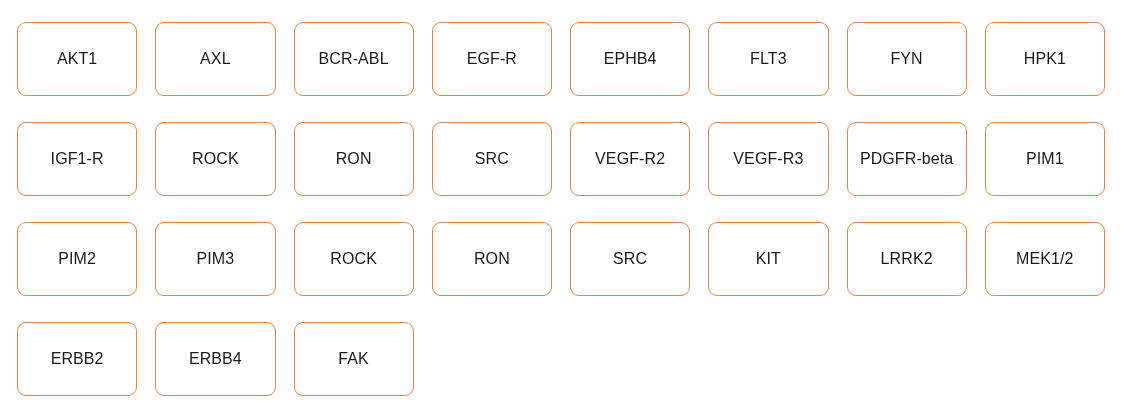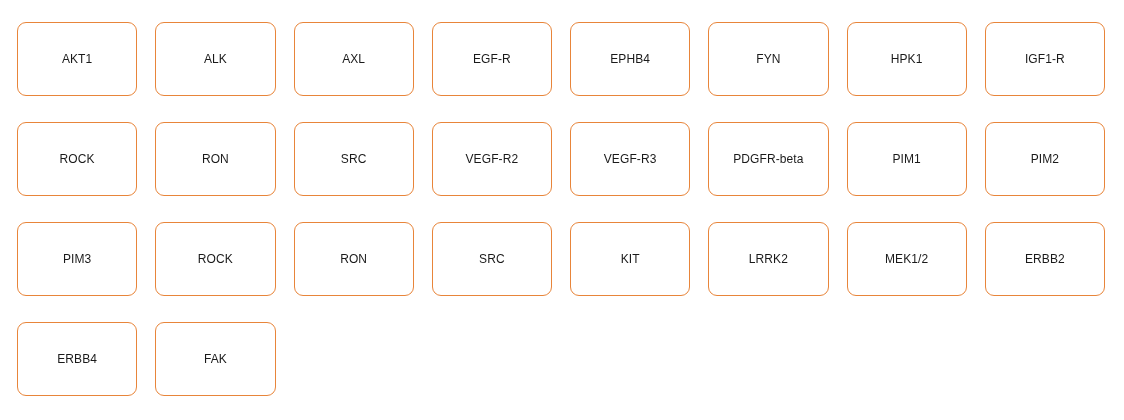--- a/index.html
+++ b/index.html
@@ -35,48 +35,51 @@
     background: #ffffff;
     display: flex;
     align-items: center;
     justify-content: center;
     text-align: center;
     overflow: hidden;
   }
 
   .node-label {
     font-family: "Liberation Sans", sans-serif;
-    font-size: 12px;
+    font-size: 16px;
     line-height: 22px;
     color: #1a1a1a;
     letter-spacing: 0.1px;
     padding: 0 6px;
     word-break: break-all;
     overflow-wrap: anywhere;
     hyphens: none;
   }
 </style>
 </head>
 <body>
 
 <div id="grid">
     <div class="node">
       <span class="node-label">AKT1</span>
     </div>
     <div class="node">
-      <span class="node-label">ALK</span>
+      <span class="node-label">AXL</span>
     </div>
     <div class="node">
-      <span class="node-label">AXL</span>
+      <span class="node-label">BCR-ABL</span>
     </div>
     <div class="node">
       <span class="node-label">EGF-R</span>
     </div>
     <div class="node">
       <span class="node-label">EPHB4</span>
+    </div>
+    <div class="node">
+      <span class="node-label">FLT3</span>
     </div>
     <div class="node">
       <span class="node-label">FYN</span>
     </div>
     <div class="node">
       <span class="node-label">HPK1</span>
     </div>
     <div class="node">
       <span class="node-label">IGF1-R</span>
     </div>

